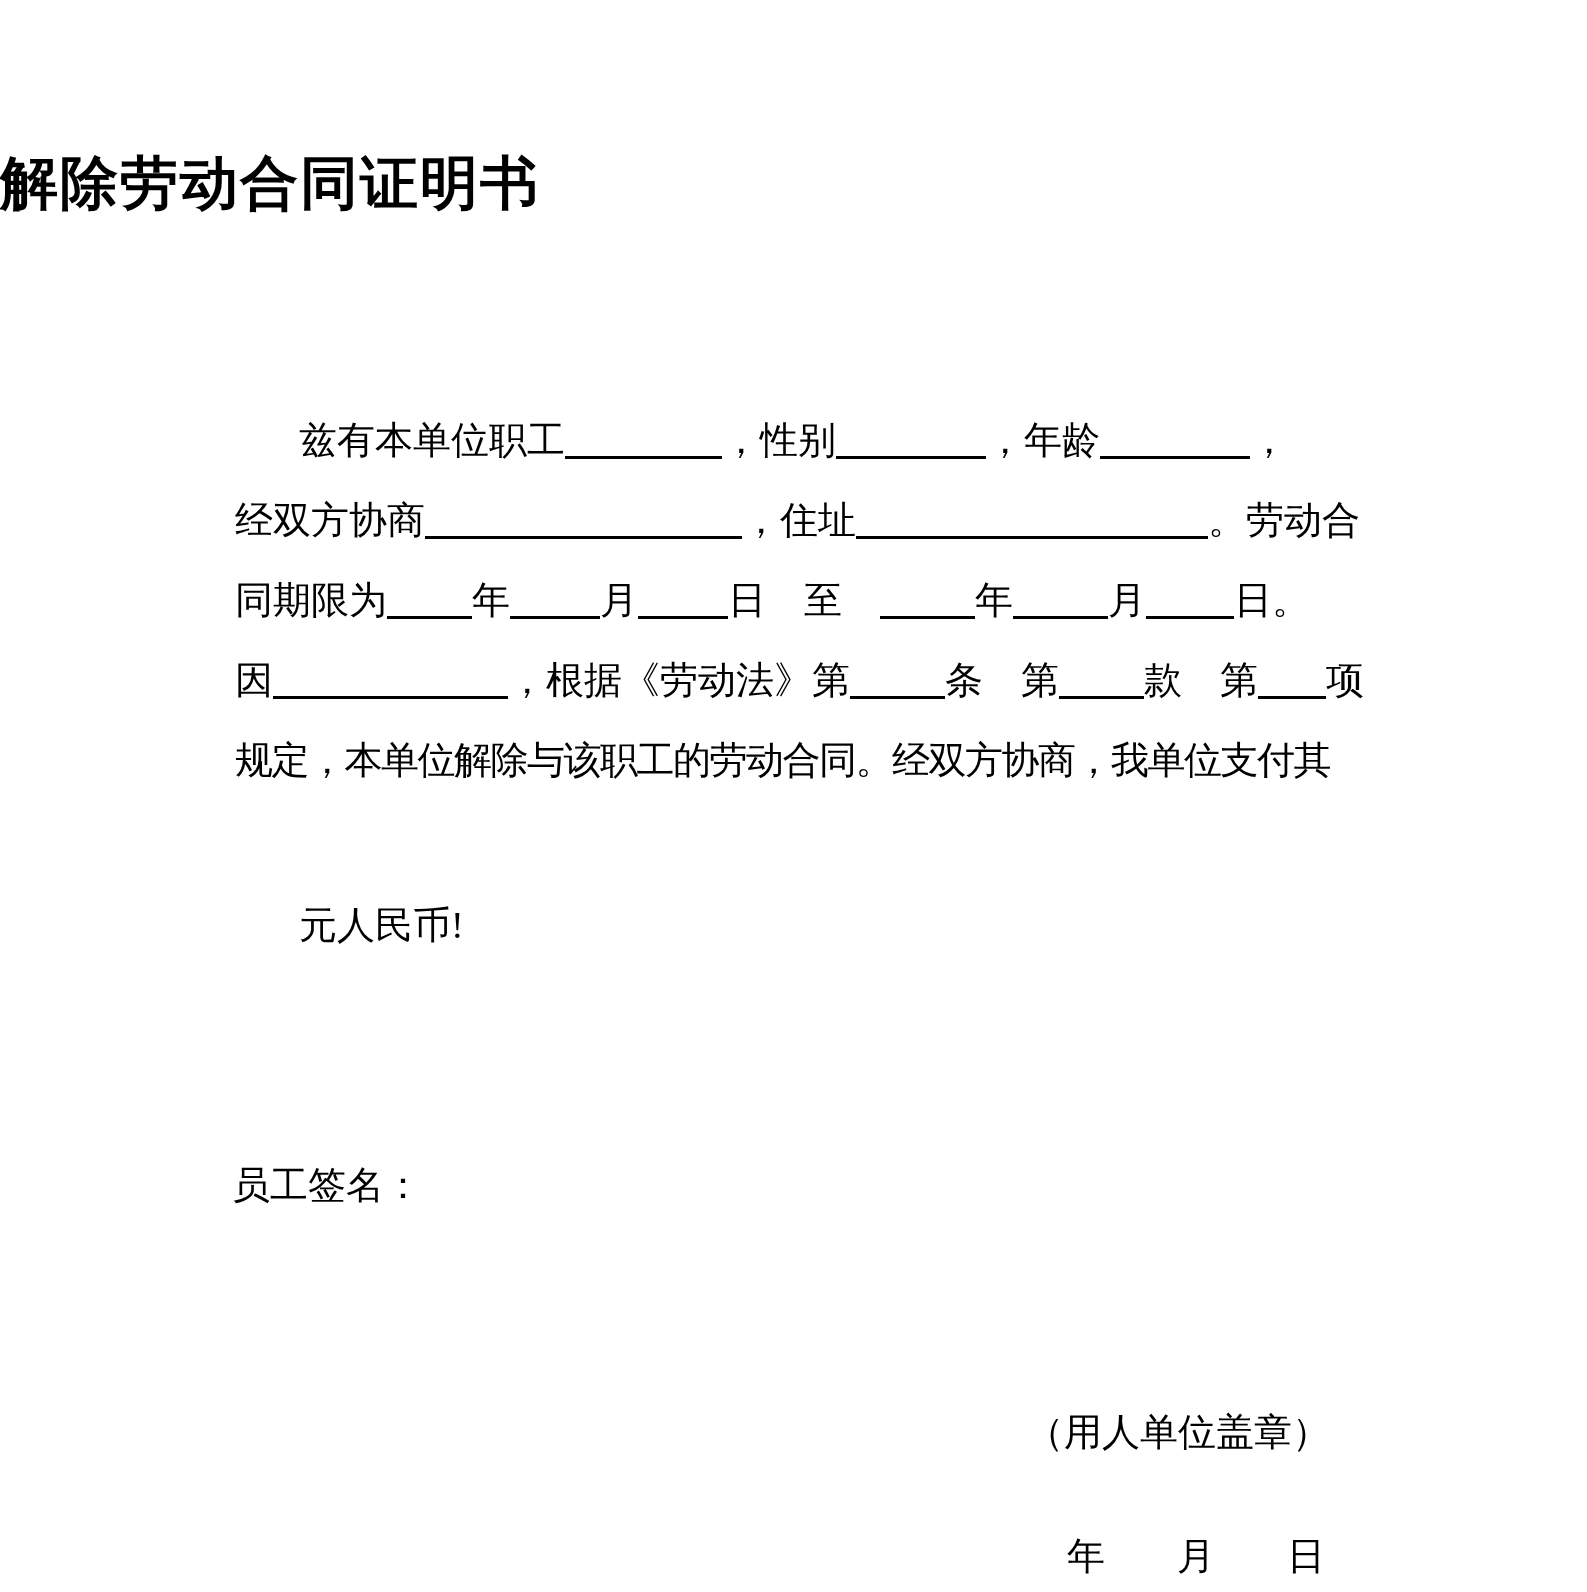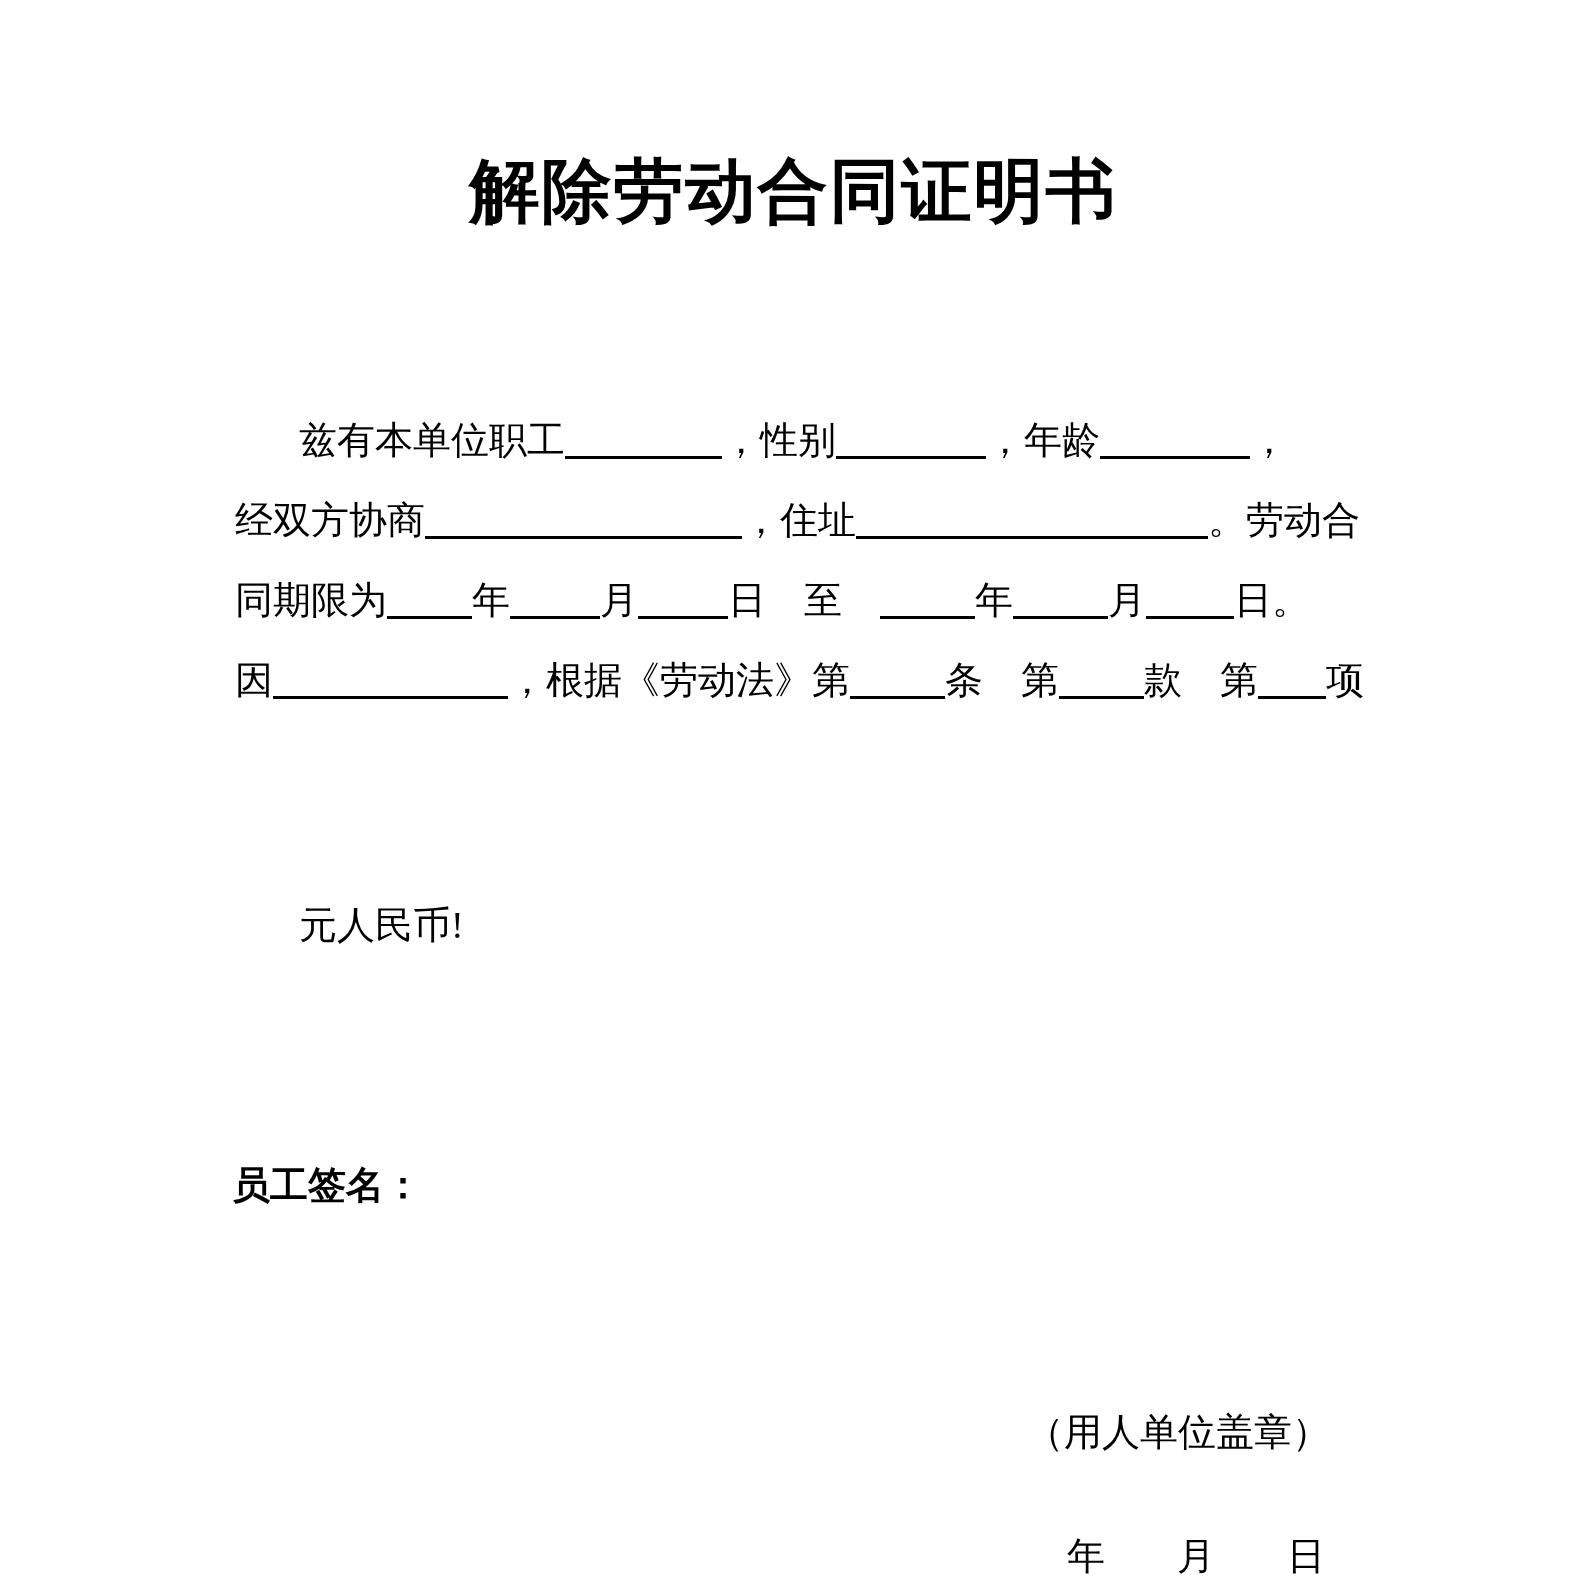--- a/index.html
+++ b/index.html
@@ -11,22 +11,21 @@
   }
   .page {
     position: relative;
     width: 1587px; height: 1592px;
     background: #ffffff;
     overflow: hidden;
   }
   .doc-title {
     position: absolute;
     top: 145px; left: 0; width: 100%;
-    text-align: center;
-    font-size: 70px;
+    font-size: 58px;
     font-weight: bold;
     letter-spacing: 2px;
   }
   .doc-body {
     position: absolute;
     left: 235px; top: 400px;
     width: 1110px;
   }
   .line {
     height: 80px;
@@ -46,21 +45,20 @@
     position: absolute;
     left: 299px; top: 885px;
     height: 80px; line-height: 80px;
     font-size: 38px;
   }
   .signature {
     position: absolute;
     left: 232px; top: 1145px;
     height: 80px; line-height: 80px;
     font-size: 38px;
-    font-weight: bold;
   }
   .seal {
     position: absolute;
     right: 257px; top: 1392px;
     height: 80px; line-height: 80px;
     font-size: 38px;
     text-align: center;
   }
   .dateline {
     position: absolute;
@@ -82,20 +80,21 @@
   <div class="doc-body">
 
     <div class="line indent"><span>兹有本单位职工</span><span class="blank" style="width:157px"></span><span>，性别</span><span class="blank" style="width:150px"></span><span>，年龄</span><span class="blank" style="width:150px"></span><span>，</span></div>
 
     <div class="line"><span>经双方协商</span><span class="blank" style="width:317px"></span><span>，住址</span><span class="blank" style="width:352px"></span><span>。劳动合</span></div>
 
     <div class="line"><span>同期限为</span><span class="blank" style="width:85px"></span><span>年</span><span class="blank" style="width:90px"></span><span>月</span><span class="blank" style="width:90px"></span><span>日　至　</span><span class="blank" style="width:95px"></span><span>年</span><span class="blank" style="width:95px"></span><span>月</span><span class="blank" style="width:88px"></span><span>日。</span></div>
 
     <div class="line"><span>因</span><span class="blank" style="width:235px"></span><span>，根据《劳动法》第</span><span class="blank" style="width:95px"></span><span>条　第</span><span class="blank" style="width:85px"></span><span>款　第</span><span class="blank" style="width:68px"></span><span>项</span></div>
 
+    <div class="line tight"><span>规定，本单位解除与该职工的劳动合同。经双方协商，我单位支付其</span></div>
 
 
   </div>
 
   <div class="closing">元人民币!</div>
 
   <div class="signature">员工签名：</div>
 
   <div class="seal">（用人单位盖章）</div>
 

